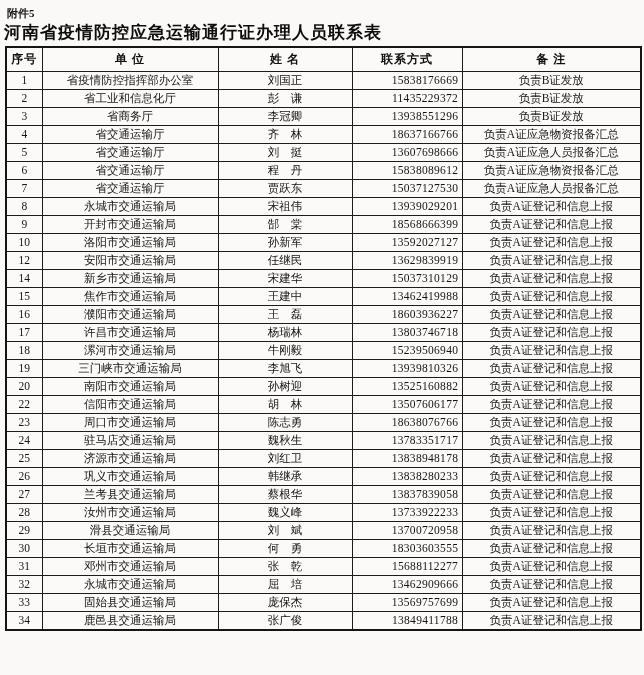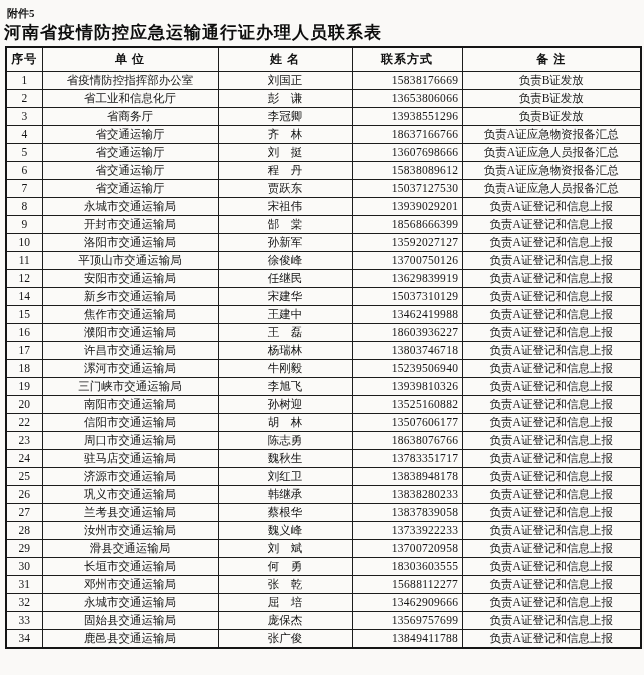--- a/index.html
+++ b/index.html
@@ -104,21 +104,21 @@
     <td class="cell-unit">省疫情防控指挥部办公室</td>
     <td class="cell-name">刘国正</td>
     <td class="cell-phone">15838176669</td>
     <td class="cell-note">负责B证发放</td>
   </tr>
 
   <tr>
     <td class="cell-no">2</td>
     <td class="cell-unit">省工业和信息化厅</td>
     <td class="cell-name">彭　谦</td>
-    <td class="cell-phone">13653806066</td>
+    <td class="cell-phone">11435229372</td>
     <td class="cell-note">负责B证发放</td>
   </tr>
 
   <tr>
     <td class="cell-no">3</td>
     <td class="cell-unit">省商务厅</td>
     <td class="cell-name">李冠卿</td>
     <td class="cell-phone">13938551296</td>
     <td class="cell-note">负责B证发放</td>
   </tr>
@@ -172,27 +172,20 @@
   </tr>
 
   <tr>
     <td class="cell-no">10</td>
     <td class="cell-unit">洛阳市交通运输局</td>
     <td class="cell-name">孙新军</td>
     <td class="cell-phone">13592027127</td>
     <td class="cell-note">负责A证登记和信息上报</td>
   </tr>
 
-  <tr>
-    <td class="cell-no">11</td>
-    <td class="cell-unit">平顶山市交通运输局</td>
-    <td class="cell-name">徐俊峰</td>
-    <td class="cell-phone">13700750126</td>
-    <td class="cell-note">负责A证登记和信息上报</td>
-  </tr>
 
   <tr>
     <td class="cell-no">12</td>
     <td class="cell-unit">安阳市交通运输局</td>
     <td class="cell-name">任继民</td>
     <td class="cell-phone">13629839919</td>
     <td class="cell-note">负责A证登记和信息上报</td>
   </tr>
 
 

